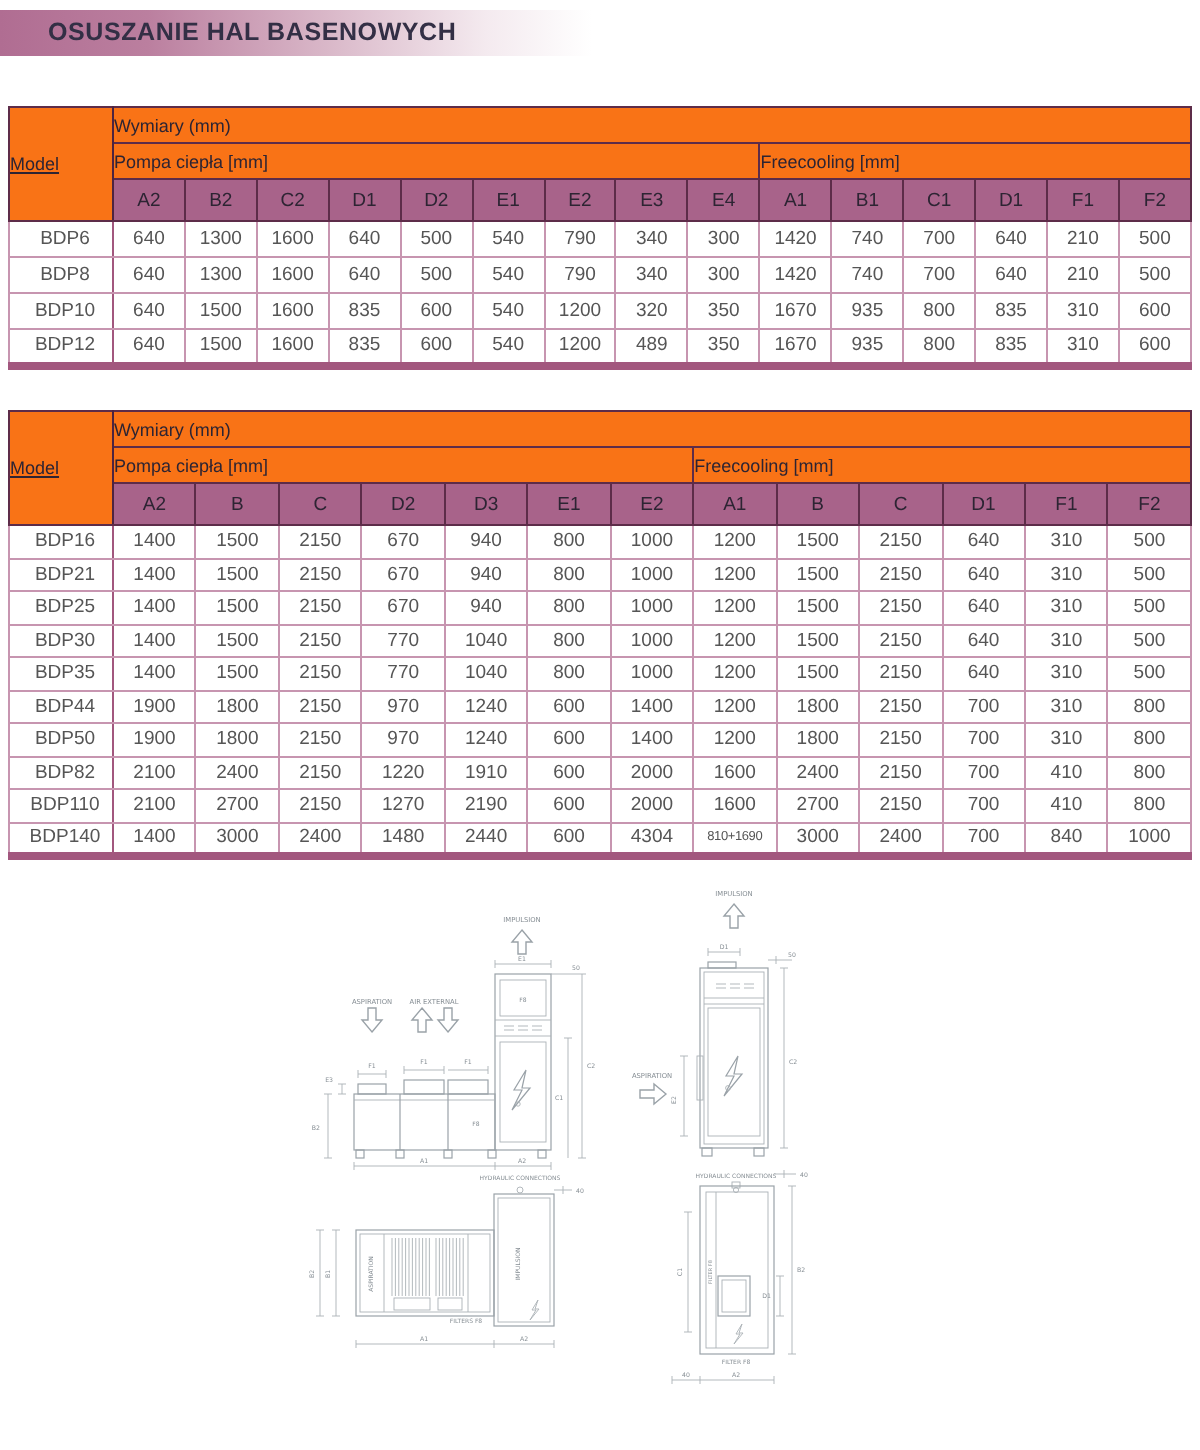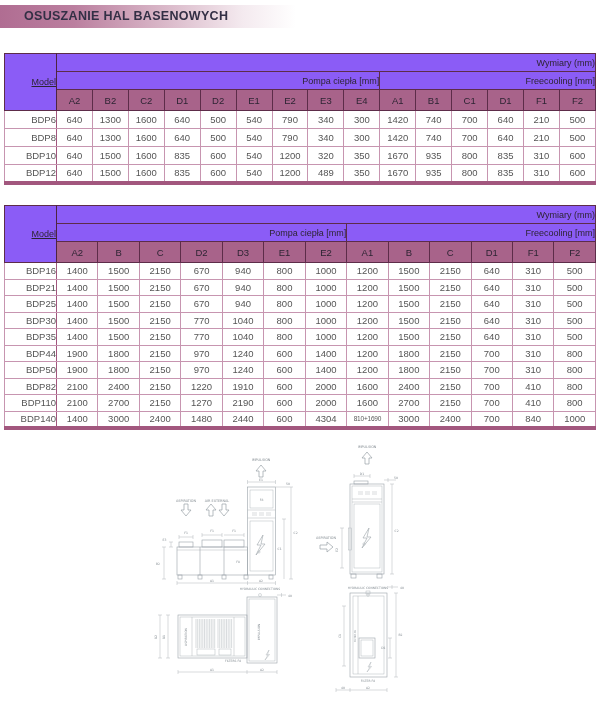--- a/index.html
+++ b/index.html
@@ -17,37 +17,37 @@
   
   table.dim-table {
     position:absolute; left:4px; width:592px;
     border-collapse:collapse; table-layout:fixed;
     border:1.5px solid #9b527b; border-bottom:4px solid #a2577e;
     font-size:9px;
   }
   #table1 { top:53px; }
   #table2 { top:205px; }
   .dim-table th {
-    background:#8b5cf6; color:#2d2433; font-weight:normal;
-    border:1px solid #5d2c49; text-align:right;
+    background:#f97316; color:#2d2433; font-weight:normal;
+    border:1px solid #5d2c49; text-align:left;
   }
   .dim-table thead tr.hr1 th { height:18px; }
   .dim-table thead tr.hr2 th { height:18px; }
   .dim-table thead tr.col-letters td {
     height:21px; background:#a8638a; color:#2d2433;
     border:1px solid #5d2c49; text-align:center;
   }
   .dim-table td {
     border:1px solid #c795b0; background:#fff; color:#555;
     text-align:center; font-size:9.5px;
   }
   #table1 tbody td { height:18px; }
   #table2 tbody td { height:16.5px; }
   .dim-table td.model-cell {
-    text-align:right; padding-left:4px; border-right:1.5px solid #a2577e;
+    text-align:center; padding-left:4px; border-right:1.5px solid #a2577e;
   }
   .dim-table th.model-h { border-right:1.5px solid #4d2440;text-decoration:underline; }
   .dim-table td.fc-start { border-left:1.5px solid #a2577e; }
   .dim-table thead td.fc-start { border-left:1.5px solid #4d2440; }
   .dim-table td.tight { font-size:6.5px; letter-spacing:-0.2px; }
   
   .diagrams { position:absolute; left:130px; top:440px; }
   svg text { font-family:"DejaVu Sans", sans-serif; fill:#868e94; }
   .dline { stroke:#9aa2a8; stroke-width:0.6; fill:none; }
   .dthin { stroke:#aab1b6; stroke-width:0.45; fill:none; }

